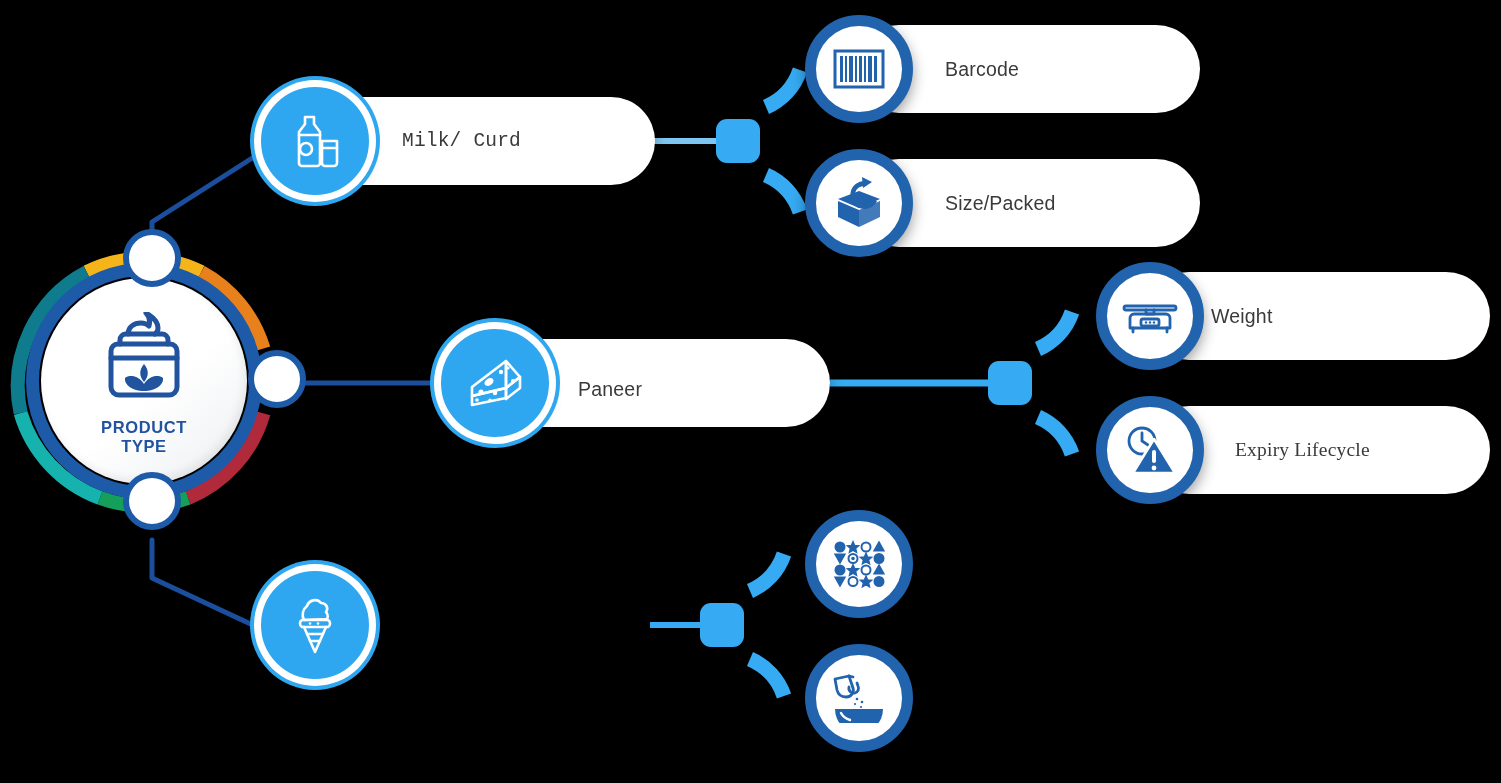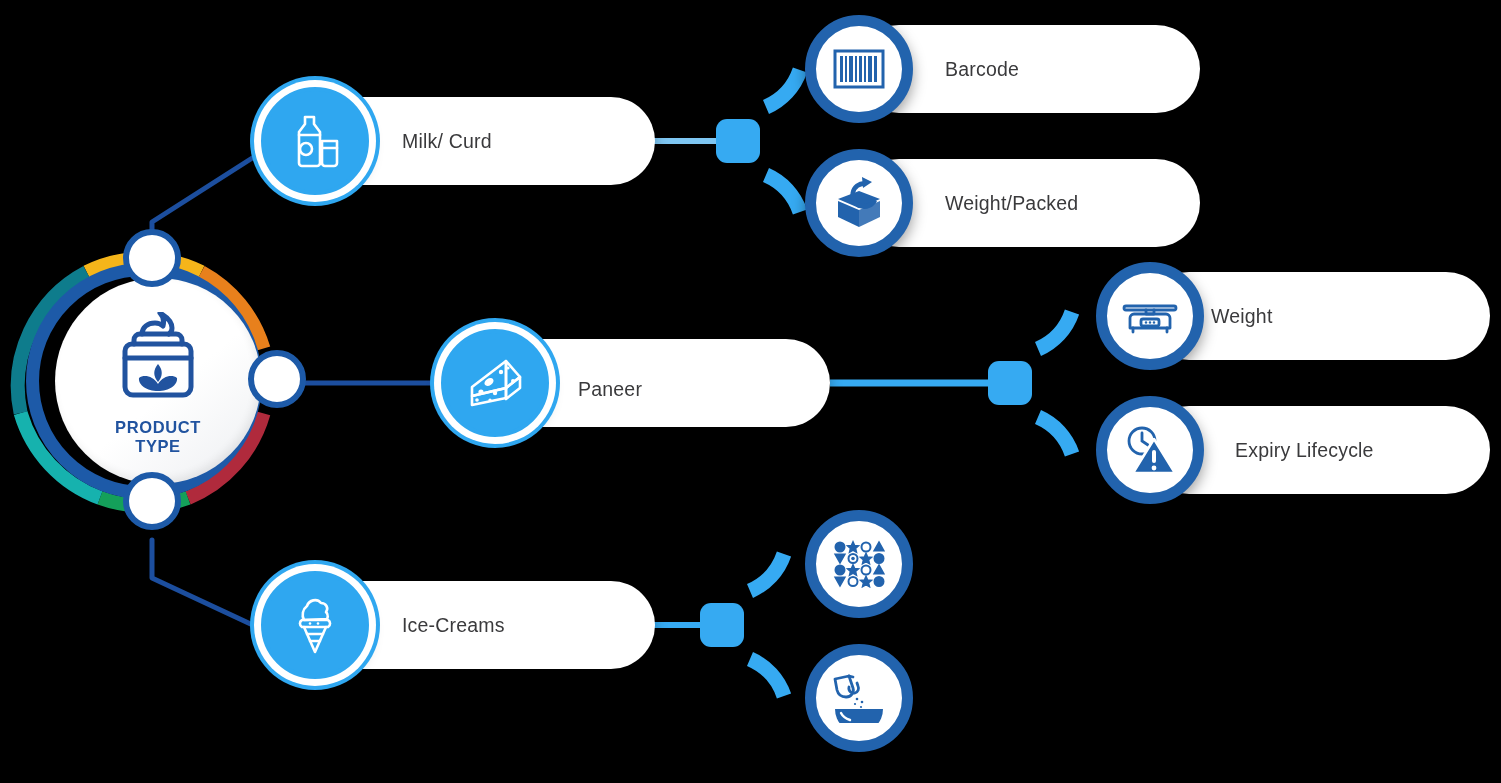--- a/index.html
+++ b/index.html
@@ -31,21 +31,21 @@
     border-radius: 50%;
   }
   .hub-ring-blue {
     position: absolute; left: 18px; top: 18px;
     width: 236px; height: 236px;
     border-radius: 50%;
     border: 13px solid #1D5AA8;
     box-sizing: border-box;
   }
   .hub-inner {
-    position: absolute; left: 47px; top: 33px;
+    position: absolute; left: 33px; top: 33px;
     width: 206px; height: 206px;
     border-radius: 50%;
     background: linear-gradient(140deg, #ffffff 0%, #ffffff 55%, #eceef1 100%);
     display: flex;
     flex-direction: column;
     align-items: center;
     justify-content: center;
     box-shadow: inset -3px -4px 8px rgba(0,0,0,0.07);
   }
   .hub-icon { margin-top: 6px; }
@@ -178,21 +178,21 @@
         <div>PRODUCT</div>
         <div>TYPE</div>
       </div>
     </div>
     <div class="hub-node top"></div>
     <div class="hub-node right"></div>
     <div class="hub-node bot"></div>
   </div>
 
   <div class="pill" style="left:310px; top:97px; width:345px;">
-    <span class="pill-text" style="margin-left:92px;">Milk/ Curd</span>
+    <span class="pill-text" style="margin-left:92px;font-family:Liberation Mono, monospace;">Milk/ Curd</span>
   </div>
   <div class="badge-l1" style="left:261px; top:87px;">
     <svg width="58" height="60" viewBox="0 0 58 60">
       <g fill="none" stroke="#ffffff" stroke-width="2.6" stroke-linejoin="round" stroke-linecap="round">
         <path d="M19 6 h9 v7 l6 8 v31 a3 3 0 0 1 -3 3 H16 a3 3 0 0 1 -3 -3 V21 l6 -8 z"></path>
         <path d="M13 24 h21"></path>
         <circle cx="20" cy="38" r="6"></circle>
         <path d="M36 30 h15 v22 a3 3 0 0 1 -3 3 h-9 a3 3 0 0 1 -3 -3 z"></path>
         <path d="M36 37 h15"></path>
       </g>
@@ -214,21 +214,21 @@
         <rect x="22" y="9" width="2" height="26"></rect>
         <rect x="26" y="9" width="3" height="26"></rect>
         <rect x="31" y="9" width="2" height="26"></rect>
         <rect x="35" y="9" width="4" height="26"></rect>
         <rect x="41" y="9" width="3" height="26"></rect>
       </g>
     </svg>
   </div>
 
   <div class="pill l2-pill" style="left:855px; top:159px; width:345px;">
-    <span class="pill-text" style="margin-left:90px;">Weight/Packed</span>
+    <span class="pill-text" style="margin-left:90px;">Size/Packed</span>
   </div>
   <div class="badge-l2" style="left:805px; top:149px;">
     <svg width="54" height="52" viewBox="0 0 54 52">
       <g fill="#2263AD">
         <path d="M6 22 l21 -8 l21 8 l-21 9 z"></path>
         <path d="M6 24 v16 l21 10 V33 z"></path>
         <path d="M48 24 v16 L27 50 V33 z" opacity="0.85"></path>
         <path d="M33 4 a14 14 0 1 0 12 20 l-5 -2 a9 9 0 1 1 -7 -13 z"></path>
         <path d="M30 0 l10 5 l-9 6 z"></path>
       </g>
@@ -275,39 +275,36 @@
       </g>
       <g fill="#2263AD">
         <circle cx="24" cy="28.5" r="1.2"></circle>
         <circle cx="28" cy="28.5" r="1.2"></circle>
         <circle cx="32" cy="28.5" r="1.2"></circle>
       </g>
     </svg>
   </div>
 
   <div class="pill l2-pill" style="left:1145px; top:406px; width:345px;">
-    <span class="pill-text" style="margin-left:90px;">Expiry Lifecycle</span>
+    <span class="pill-text" style="margin-left:90px;font-family:Liberation Serif, serif;">Expiry Lifecycle</span>
   </div>
   <div class="badge-l2" style="left:1096px; top:396px;">
     <svg width="54" height="50" viewBox="0 0 54 50">
       <g fill="none" stroke="#2263AD" stroke-width="2.8" stroke-linecap="round">
         <circle cx="19" cy="16" r="13"></circle>
         <path d="M19 8 v8 l6 4"></path>
       </g>
       <path d="M31 14 L52 48 H10 z" fill="#2263AD" stroke="#ffffff" stroke-width="2.6" stroke-linejoin="round"></path>
       <g fill="#ffffff">
         <rect x="29" y="25" width="4" height="13" rx="2"></rect>
         <circle cx="31" cy="43" r="2.4"></circle>
       </g>
     </svg>
   </div>
 
-  <div class="pill" style="left:310px; top:581px; width:345px;">
-    <span class="pill-text" style="margin-left:92px;">Ice-Creams</span>
-  </div>
   <div class="badge-l1" style="left:261px; top:571px;">
     <svg width="48" height="62" viewBox="0 0 48 62">
       <g fill="none" stroke="#ffffff" stroke-width="2.6" stroke-linejoin="round" stroke-linecap="round">
         <path d="M13 26 a11 11 0 0 1 3 -14 c2 -6 10 -8 14 -3 c5 0 8 5 5 9 c0 0 3 3 1 7 z"></path>
         <path d="M11 26 h26 a4 4 0 0 1 0 7 H11 a4 4 0 0 1 0 -7 z"></path>
         <path d="M13 33 L24 58 L35 33"></path>
         <path d="M16 40 l16 0 M19 47 l10 0"></path>
       </g>
       <g fill="#ffffff">
         <circle cx="19" cy="29.5" r="1.3"></circle>

